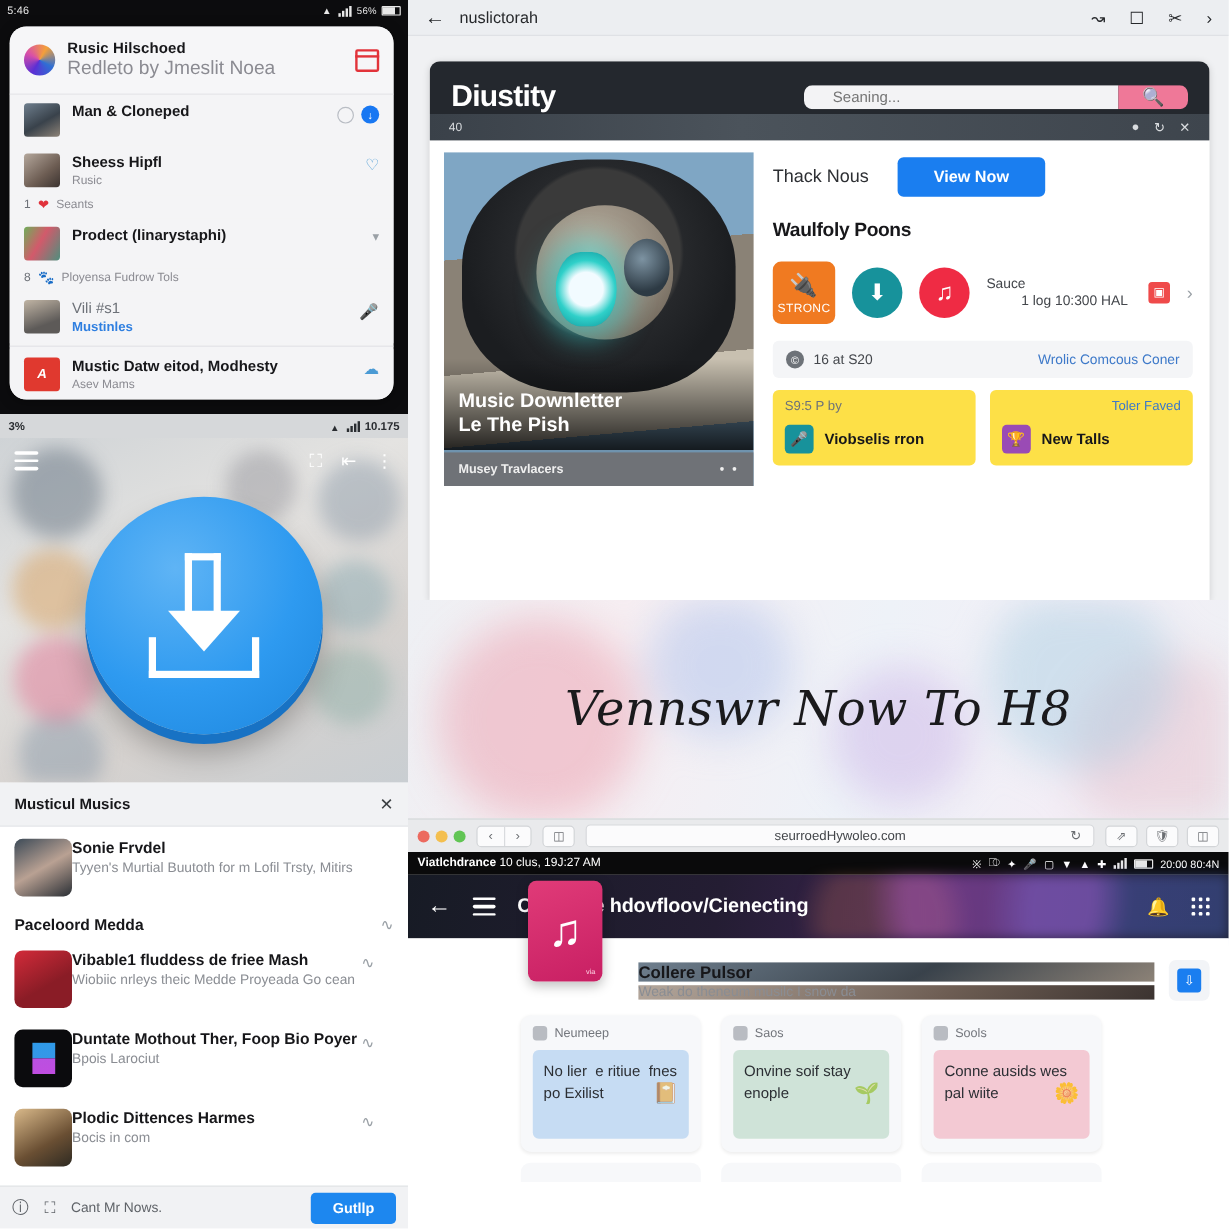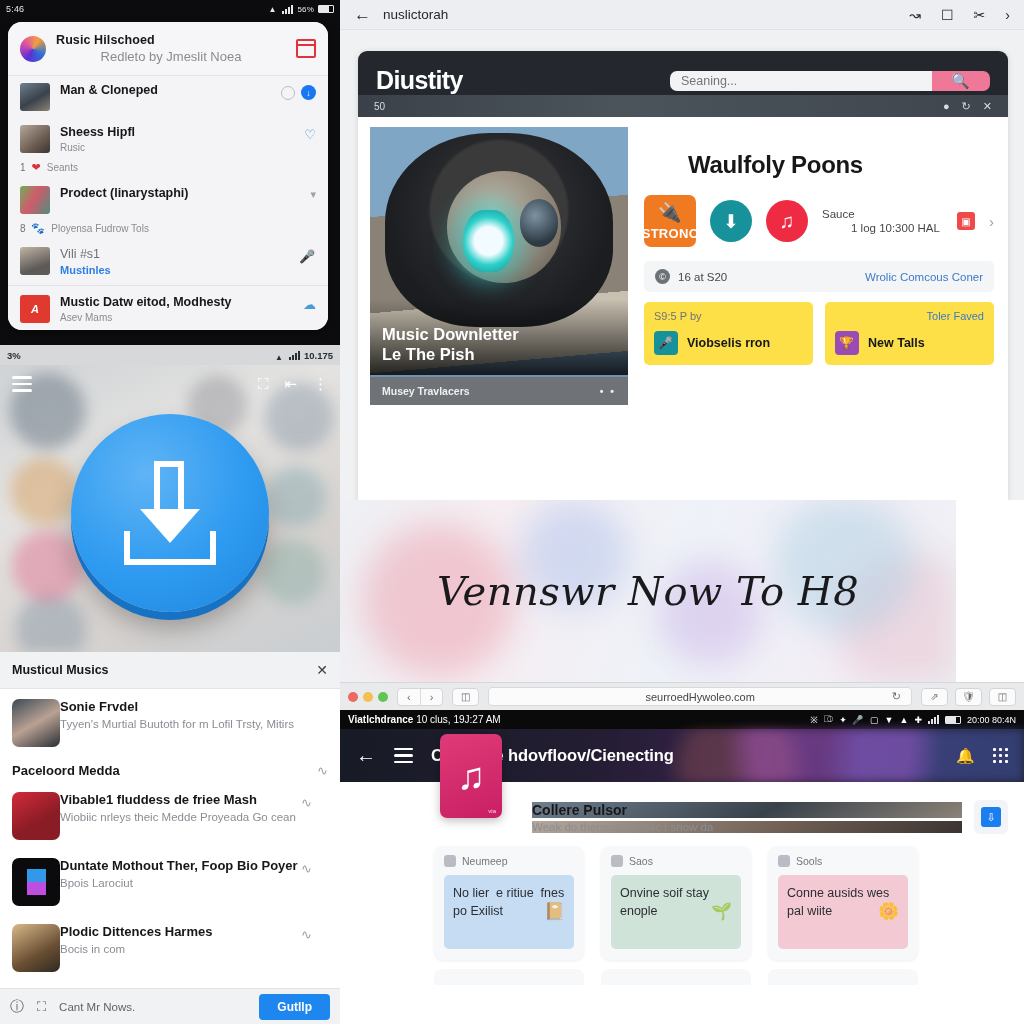--- a/index.html
+++ b/index.html
@@ -30,21 +30,21 @@
 
   .card-a { position: absolute; left: 8px; top: 22px; width: 320px;
             background: #f4f4f6; border-radius: 14px; overflow: hidden;
             box-shadow: 0 2px 10px rgba(0,0,0,.35); }
   .card-a-head { display: flex; align-items: center; gap: 10px; padding: 11px 12px 11px 12px;
                  background: #f6f6f8; border-bottom: 1px solid #e3e3e6; }
   .app-glyph { width: 26px; height: 26px; border-radius: 50%; flex: 0 0 26px;
                background: conic-gradient(from 210deg,#5b2fd4,#d94fa8,#f4a03a,#2f6fd4,#5b2fd4); }
   .card-a-head .txts { flex: 1; min-width: 0; }
   .card-a-title { font-size: 12.5px; font-weight: 700; color: #17171a; letter-spacing:.1px; }
-  .card-a-sub { font-size: 13px; color: #8b8b92; margin-top: 2px; text-align: center; }
+  .card-a-sub { font-size: 16px; color: #8b8b92; margin-top: 2px; }
   .box-ico { width: 20px; height: 19px; border: 2.2px solid #e2333a; border-radius: 2px;
              position: relative; flex: 0 0 20px; }
   .box-ico::before { content:""; position:absolute; left:-2.2px; right:-2.2px; top:3px;
              height:2.2px; background:#e2333a; }
 
   .row-a { display: flex; align-items: flex-start; gap: 10px; padding: 7px 12px; background:#f4f4f6; }
   .thumb { width: 30px; height: 28px; border-radius: 3px; flex: 0 0 30px; background:#9aa0a6; }
   .t1 { background: linear-gradient(150deg,#6f7f8e,#39424b 55%,#8c8277); }
   .t2 { background: linear-gradient(140deg,#b4a79c,#6d5d53 60%,#3b3330); }
   .t3 { background: linear-gradient(120deg,#6fae5a,#d25a6b 45%,#4e8f7e); }
@@ -148,21 +148,21 @@
   .ctoolbar .url { flex: 1; font-size: 13.5px; color: #26282b; }
   .ctoolbar .acts { display: flex; align-items: center; gap: 20px; font-size: 14px; color: #26282b; }
   .site { position: absolute; left: 18px; right: 16px; top: 51px; bottom: 0;
           background: #fff; border-radius: 9px 9px 0 0; overflow: hidden;
           box-shadow: 0 1px 6px rgba(0,0,0,.13); }
   .site-head { background: #24282e; padding: 15px 18px 0 18px; }
   .site-top { display: flex; align-items: center; justify-content: space-between; }
   .logo { font-size: 25px; font-weight: 700; color: #fff; letter-spacing: -.6px; }
   .searchwrap { display: flex; width: 320px; border-radius: 7px; overflow: hidden; }
   .searchwrap input { flex: 1; border: 0; outline: 0; background: #f3f3f5; height: 20px;
-                      padding: 0 11px; font-size: 12.5px; color: #14532d;
+                      padding: 0 24px; font-size: 12.5px; color: #14532d;
                       font-family: "Liberation Sans", sans-serif; }
   .searchbtn { width: 58px; background: #ef7898; display: flex; align-items: center;
                justify-content: center; color: #fff; font-size: 15px; }
   .site-nav { display: flex; gap: 26px; margin-top: 16px; }
   .site-nav .it { font-size: 12px; font-weight: 700; color: #e6e8ea; padding-bottom: 8px;
                   border-bottom: 3px solid transparent; }
   .site-nav .it.on { border-bottom-color: #2f7fe0; }
   .site-sub { background: linear-gradient(90deg,#3a4149,#4b535b 40%,#3e454d);
               height: 22px; display: flex; align-items: center; justify-content: space-between;
               padding: 0 16px; color: #d9dcdf; font-size: 10px; }
@@ -186,26 +186,26 @@
             color:#fff; font-size:16.5px; font-weight:700; line-height:1.2; padding-top:26px; }
   .hero-c .bar { position:absolute; left:0; right:0; bottom:0; height:28px; background:#6f7277;
             display:flex; align-items:center; justify-content:space-between; padding:0 12px;
             color:#efefef; font-size:10.5px; font-weight:700; }
   .dots2 { letter-spacing: 2px; }
   .panel-c-right { flex: 1; padding: 4px 14px 0 16px; }
   .pcr-top { display: flex; align-items: center; gap: 24px; }
   .pcr-top .lab { font-size: 15px; color: #2d2f33; }
   .btn-view { background: #1a7ef0; color: #fff; font-size: 13.5px; font-weight: 700;
               padding: 9px 30px; border-radius: 5px; }
-  .h-big { font-size: 24px; font-weight: 700; color: #17171a; margin-top: 20px; letter-spacing:-.3px;margin-left:44px; }
+  .h-big { font-size: 16px; font-weight: 700; color: #17171a; margin-top: 20px; letter-spacing:-.3px; }
   .icon-row { display: flex; align-items: center; gap: 14px; margin-top: 16px; }
   .ic-strong { width: 52px; height: 52px; border-radius: 7px; background: #f07a21;
                display: flex; flex-direction: column; align-items: center; justify-content: center;
                color: #fff; gap: 2px; }
-  .ic-strong .lbl { font-size: 13px; font-weight: 700; letter-spacing: .3px; }
+  .ic-strong .lbl { font-size: 10px; font-weight: 400; letter-spacing: .3px; }
   .ic-teal { width: 42px; height: 42px; border-radius: 50%; background: #17929b;
              color: #fff; display: flex; align-items: center; justify-content: center; font-size: 19px; }
   .ic-red { width: 42px; height: 42px; border-radius: 50%; background: #ef2b44;
             color: #fff; display: flex; align-items: center; justify-content: center; font-size: 20px; }
   .icon-row .meta { flex: 1; }
   .icon-row .meta .m1 { font-size: 11.5px; color: #44474c; }
   .icon-row .meta .m2 { font-size: 11.5px; color: #44474c; margin-top: 2px; margin-left: 29px; }
   .sq-red { width: 18px; height: 18px; border-radius: 3px; background: #ef4a4a; color:#fff;
             font-size: 10px; display:flex; align-items:center; justify-content:center; }
   .strip { display: flex; align-items: center; justify-content: space-between;
@@ -218,21 +218,21 @@
   .tile { flex: 1; background: #fde047; border-radius: 5px; padding: 8px 10px 10px 10px; }
   .tile .th { display: flex; justify-content: space-between; font-size: 11px; color: #6d7278; }
   .tile .th .lnk { color: #3d79c9; }
   .tile .tb { display: flex; align-items: center; gap: 9px; margin-top: 9px; }
   .tsq { width: 24px; height: 24px; border-radius: 4px; display:flex; align-items:center;
          justify-content:center; color:#fff; font-size: 12px; }
   .tsq.teal { background: #17929b; } .tsq.purple { background: #9a4bb5; }
   .tile .tt { font-size: 12.5px; font-weight: 700; color: #17171a; }
 
   
-  #panel-d { position: absolute; left: 340px; top: 500px; width: 616px; height: 182px;
+  #panel-d { position: absolute; left: 340px; top: 500px; width: 684px; height: 182px;
              overflow: hidden;
              background: linear-gradient(105deg,#eef0f4,#f6eef2 25%,#eef2f8 55%,#f3eef6 80%,#eef1f5); }
   #panel-d::before { content:""; position:absolute; inset:0;
       background:
         radial-gradient(circle at 16% 55%, rgba(235,160,175,.5) 0 13%, transparent 16%),
         radial-gradient(circle at 38% 30%, rgba(170,190,235,.45) 0 12%, transparent 15%),
         radial-gradient(circle at 60% 62%, rgba(200,175,230,.45) 0 12%, transparent 15%),
         radial-gradient(circle at 82% 35%, rgba(165,205,225,.45) 0 12%, transparent 15%),
         radial-gradient(circle at 93% 70%, rgba(230,180,195,.4) 0 11%, transparent 14%);
       filter: blur(16px); }
@@ -527,21 +527,21 @@
         <div class="site-top">
           <span class="logo">Diustity</span>
           <span class="searchwrap">
             <input placeholder="Seaning..." style="">
             <span class="searchbtn">🔍</span>
           </span>
         </div>
       </div>
 
       <div class="site-sub">
-        <span>50</span>
+        <span>40</span>
         <span class="ri">
           <span>●</span>
           <span>↻</span>
           <span>✕</span>
         </span>
       </div>
 
       <div class="site-body">
         <div class="hero-c">
           <span class="helm"></span>
@@ -551,20 +551,24 @@
             <div>Music Downletter</div>
             <div>Le The Pish</div>
           </div>
           <div class="bar">
             <span>Musey Travlacers</span>
             <span class="dots2">• •</span>
           </div>
         </div>
 
         <div class="panel-c-right">
+          <div class="pcr-top">
+            <span class="lab">Thack Nous</span>
+            <span class="btn-view">View Now</span>
+          </div>
 
           <div class="h-big">Waulfoly Poons</div>
 
           <div class="icon-row">
             <span class="ic-strong">
               <span style="font-size:19px">🔌</span>
               <span class="lbl">STRONC</span>
             </span>
             <span class="ic-teal">⬇</span>
             <span class="ic-red">♫</span>

